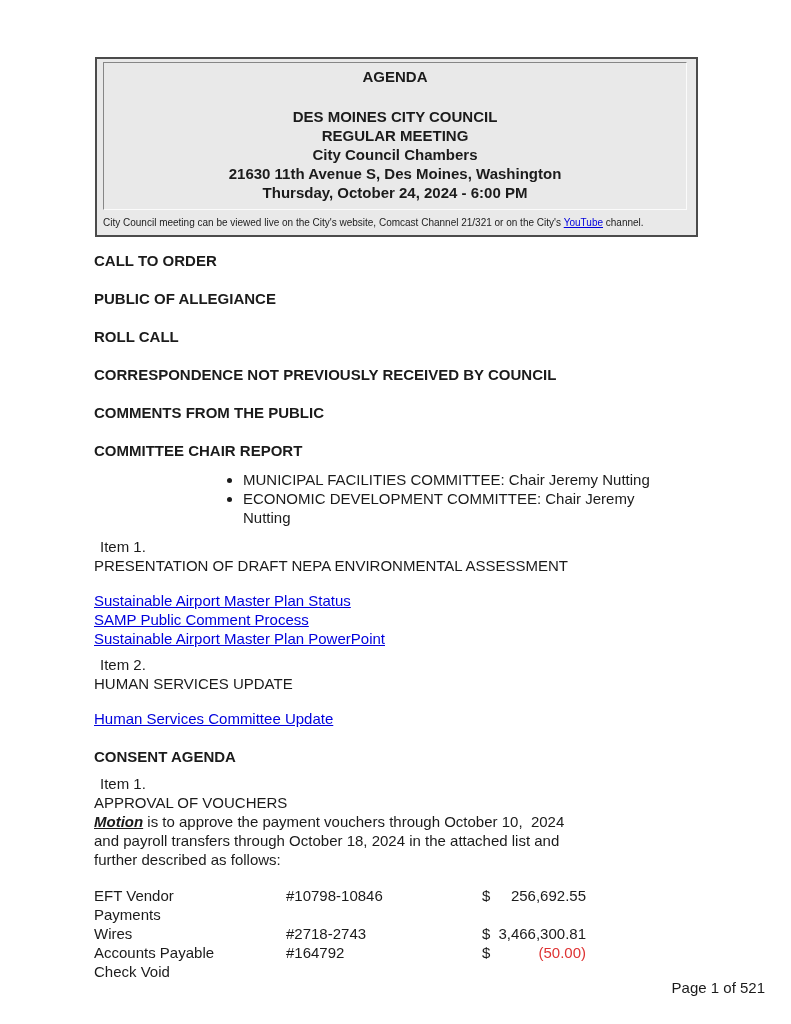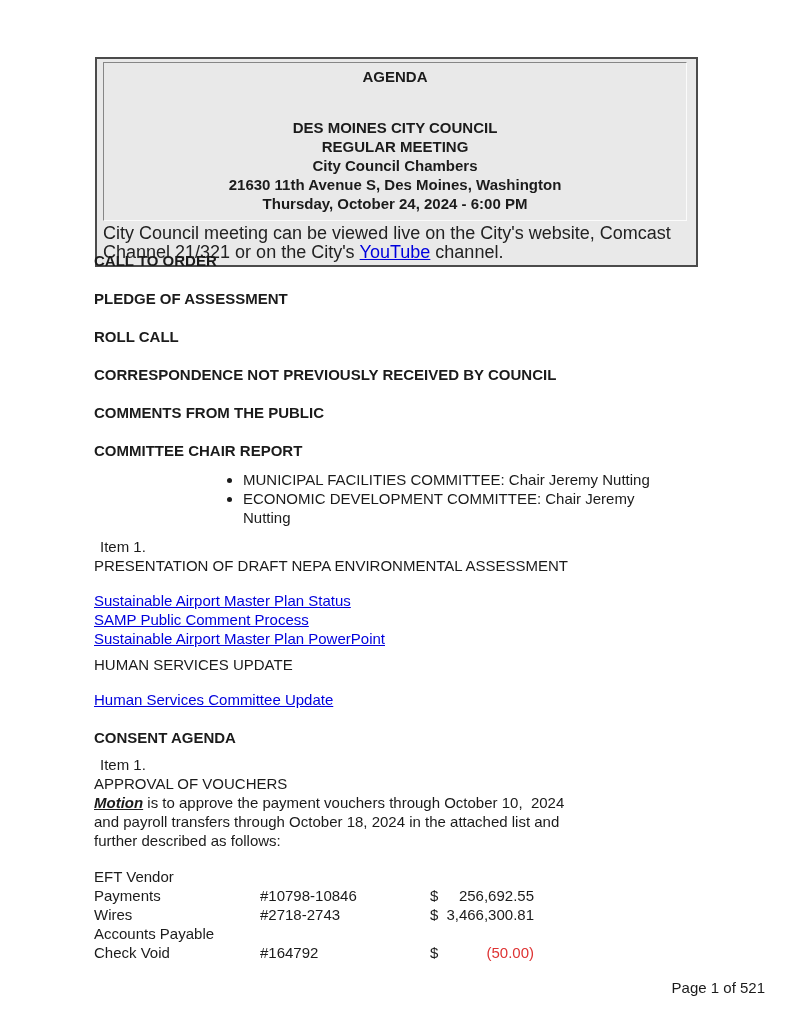--- a/index.html
+++ b/index.html
@@ -30,24 +30,24 @@
   }
   .header-inner {
     margin: 3px 9px 0 6px;
     border: 1px solid;
     border-color: #868686 #fbfbfb #fbfbfb #868686;
     background: #e9e9e9;
     text-align: center;
     font-weight: bold;
     padding: 5px 0 7px 0;
   }
-  .hb-title { line-height: 18px; margin-bottom: 32px; }
+  .hb-title { line-height: 18px; margin-bottom: 21px; }
   .hb-line  { line-height: 19px; }
   .hb-note {
-    font-size: 18px;
+    font-size: 10px;
     line-height: 19px;
     padding: 3px 10px 0 6px;
     color: #222222;
   }
 
   
   .body-col {
     position: absolute;
     left: 94px;
     top: 252px;
@@ -97,21 +97,21 @@
   .motion {
     margin: 0;
     max-width: 492px;
     line-height: 19px;
     white-space: pre-wrap;
   }
   .motion-word { font-weight: bold; text-decoration: underline; font-style: italic; }
 
   
   .vouchers { margin-top: 17px; }
-  .v-row { display: flex; align-items: flex-end; }
+  .v-row { display: flex; align-items: flex-start; gap: 26px; }
   .v-label { width: 131px; margin-right: 35px; line-height: 19px; flex: none; }
   .v-num   { width: 170px; line-height: 19px; flex: none; }
   .v-amt   {
     width: 104px;
     display: flex;
     justify-content: space-between;
     line-height: 19px;
     flex: none;
   }
   .v-amt .neg { color: #de3333; }
@@ -137,21 +137,21 @@
       <div class="hb-line">City Council Chambers</div>
       <div class="hb-line">21630 11th Avenue S, Des Moines, Washington</div>
       <div class="hb-line">Thursday, October 24, 2024 - 6:00 PM</div>
     </div>
     <div class="hb-note"><span>City Council meeting can be viewed live on the City's website, Comcast Channel 21/321 or on the City's </span><a class="doc-link">YouTube</a><span> channel.</span></div>
   </div>
 
   <div class="body-col">
 
     <div class="sec-heading first">CALL TO ORDER</div>
-    <div class="sec-heading">PLEDGE OF ASSESSMENT</div>
+    <div class="sec-heading">PUBLIC OF ALLEGIANCE</div>
     <div class="sec-heading">ROLL CALL</div>
     <div class="sec-heading">CORRESPONDENCE NOT PREVIOUSLY RECEIVED BY COUNCIL</div>
     <div class="sec-heading">COMMENTS FROM THE PUBLIC</div>
     <div class="sec-heading">COMMITTEE CHAIR REPORT</div>
 
     <ul class="bullets">
       <li>MUNICIPAL FACILITIES COMMITTEE: Chair Jeremy Nutting</li>
       <li>ECONOMIC DEVELOPMENT COMMITTEE: Chair Jeremy Nutting</li>
     </ul>
 
@@ -162,20 +162,21 @@
         <div class="item-title">PRESENTATION OF DRAFT NEPA ENVIRONMENTAL ASSESSMENT</div>
         <div class="link-list">
           <div class="link-row"><a class="doc-link">Sustainable Airport Master Plan Status</a></div>
           <div class="link-row"><a class="doc-link">SAMP Public Comment Process</a></div>
           <div class="link-row"><a class="doc-link">Sustainable Airport Master Plan PowerPoint</a></div>
         </div>
       </div>
     </div>
 
     <div class="item mt7">
+      <div class="item-label">Item 2.</div>
       <div class="item-content">
         <div class="item-title">HUMAN SERVICES UPDATE</div>
         <div class="link-list">
           <div class="link-row"><a class="doc-link">Human Services Committee Update</a></div>
         </div>
       </div>
     </div>
 
     <div class="sec-heading">CONSENT AGENDA</div>
 

